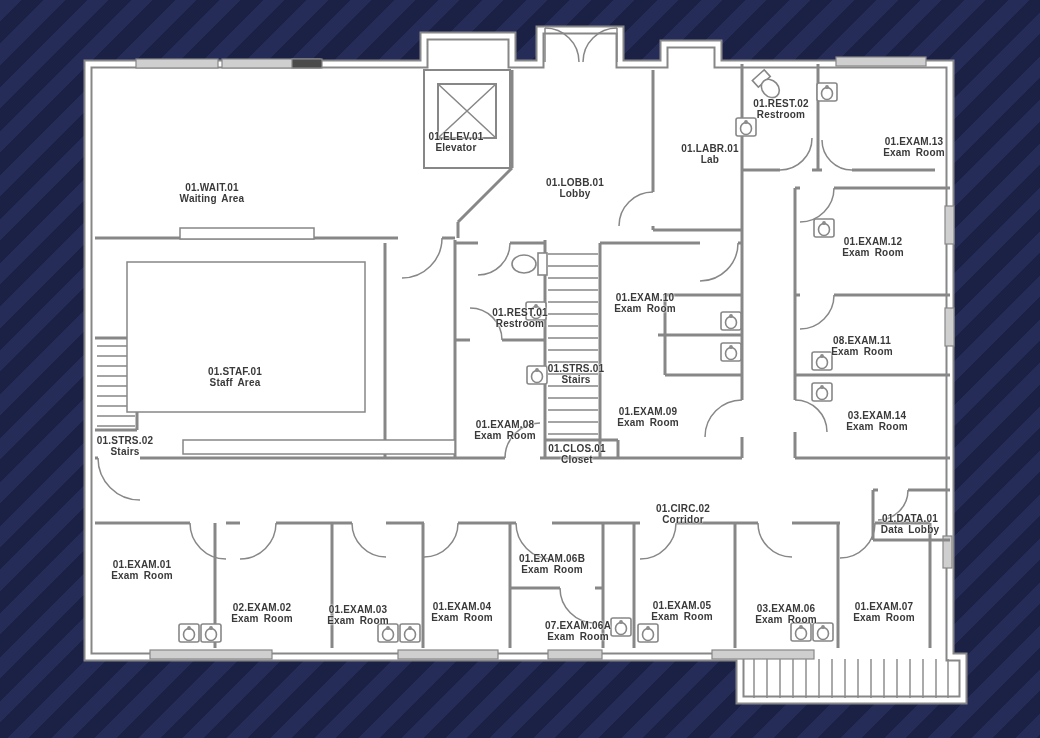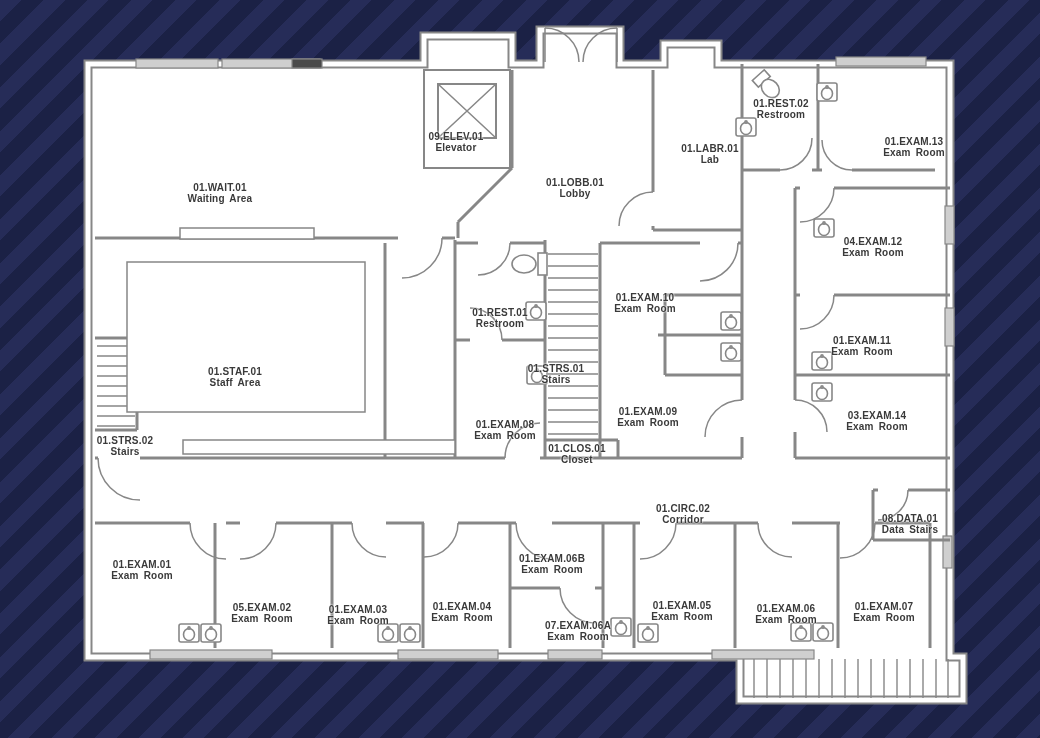--- a/index.html
+++ b/index.html
@@ -165,65 +165,65 @@
     <use href="#sink" transform="translate(211,633)"></use>
     <use href="#sink" transform="translate(388,633)"></use>
     <use href="#sink" transform="translate(410,633)"></use>
     <use href="#sink" transform="translate(621,627)"></use>
     <use href="#sink" transform="translate(648,633)"></use>
     <use href="#sink" transform="translate(801,632)"></use>
     <use href="#sink" transform="translate(823,632)"></use>
   </g>
 </svg>
 
-<div class="lbl" style="left:220px;top:193px">
+<div class="lbl" style="left:212px;top:193px">
     <span>01.WAIT.01</span>
     <span>Waiting Area</span>
   </div>
 <div class="lbl" style="left:456px;top:142px">
-    <span>09.ELEV.01</span>
+    <span>01.ELEV.01</span>
     <span>Elevator</span>
   </div>
 <div class="lbl" style="left:575px;top:188px">
     <span>01.LOBB.01</span>
     <span>Lobby</span>
   </div>
 <div class="lbl" style="left:710px;top:154px">
     <span>01.LABR.01</span>
     <span>Lab</span>
   </div>
 <div class="lbl" style="left:781px;top:109px">
     <span>01.REST.02</span>
     <span>Restroom</span>
   </div>
 <div class="lbl" style="left:914px;top:147px">
     <span>01.EXAM.13</span>
     <span>Exam Room</span>
   </div>
 <div class="lbl" style="left:873px;top:247px">
-    <span>04.EXAM.12</span>
+    <span>01.EXAM.12</span>
     <span>Exam Room</span>
   </div>
 <div class="lbl" style="left:862px;top:346px">
-    <span>01.EXAM.11</span>
+    <span>08.EXAM.11</span>
     <span>Exam Room</span>
   </div>
 <div class="lbl" style="left:877px;top:421px">
     <span>03.EXAM.14</span>
     <span>Exam Room</span>
   </div>
 <div class="lbl" style="left:645px;top:303px">
     <span>01.EXAM.10</span>
     <span>Exam Room</span>
   </div>
-<div class="lbl" style="left:500px;top:318px">
+<div class="lbl" style="left:520px;top:318px">
     <span>01.REST.01</span>
     <span>Restroom</span>
   </div>
-<div class="lbl" style="left:556px;top:374px">
+<div class="lbl" style="left:576px;top:374px">
     <span>01.STRS.01</span>
     <span>Stairs</span>
   </div>
 <div class="lbl" style="left:235px;top:377px">
     <span>01.STAF.01</span>
     <span>Staff Area</span>
   </div>
 <div class="lbl" style="left:125px;top:446px">
     <span>01.STRS.02</span>
     <span>Stairs</span>
@@ -238,29 +238,29 @@
   </div>
 <div class="lbl" style="left:577px;top:454px">
     <span>01.CLOS.01</span>
     <span>Closet</span>
   </div>
 <div class="lbl" style="left:683px;top:514px">
     <span>01.CIRC.02</span>
     <span>Corridor</span>
   </div>
 <div class="lbl" style="left:910px;top:524px">
-    <span>08.DATA.01</span>
-    <span>Data Stairs</span>
+    <span>01.DATA.01</span>
+    <span>Data Lobby</span>
   </div>
 <div class="lbl" style="left:142px;top:570px">
     <span>01.EXAM.01</span>
     <span>Exam Room</span>
   </div>
 <div class="lbl" style="left:262px;top:613px">
-    <span>05.EXAM.02</span>
+    <span>02.EXAM.02</span>
     <span>Exam Room</span>
   </div>
 <div class="lbl" style="left:358px;top:615px">
     <span>01.EXAM.03</span>
     <span>Exam Room</span>
   </div>
 <div class="lbl" style="left:462px;top:612px">
     <span>01.EXAM.04</span>
     <span>Exam Room</span>
   </div>
@@ -270,19 +270,19 @@
   </div>
 <div class="lbl" style="left:578px;top:631px">
     <span>07.EXAM.06A</span>
     <span>Exam Room</span>
   </div>
 <div class="lbl" style="left:682px;top:611px">
     <span>01.EXAM.05</span>
     <span>Exam Room</span>
   </div>
 <div class="lbl" style="left:786px;top:614px">
-    <span>01.EXAM.06</span>
+    <span>03.EXAM.06</span>
     <span>Exam Room</span>
   </div>
 <div class="lbl" style="left:884px;top:612px">
     <span>01.EXAM.07</span>
     <span>Exam Room</span>
   </div>
 
 </body></html>

